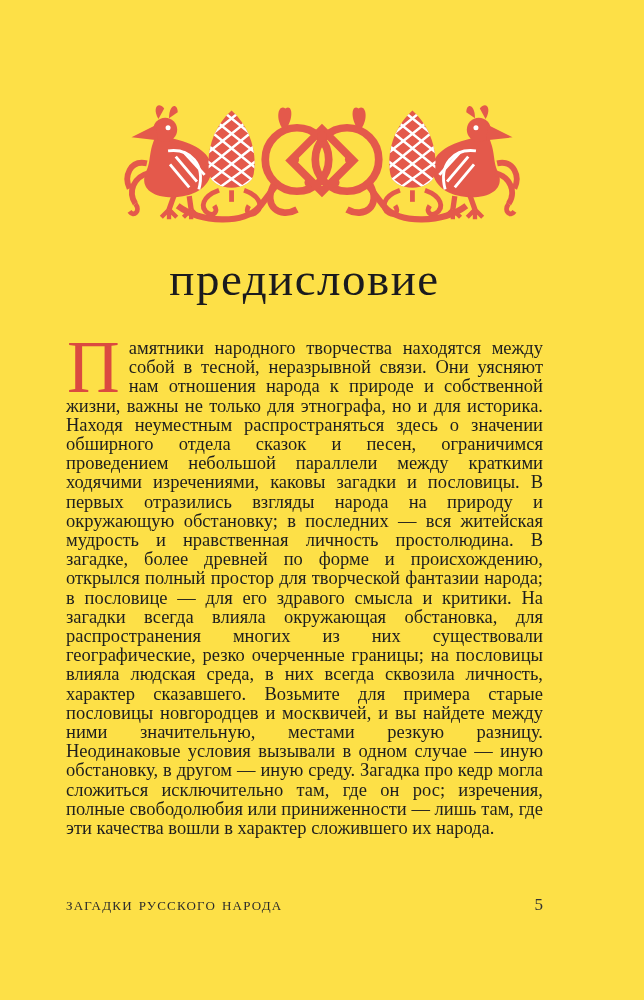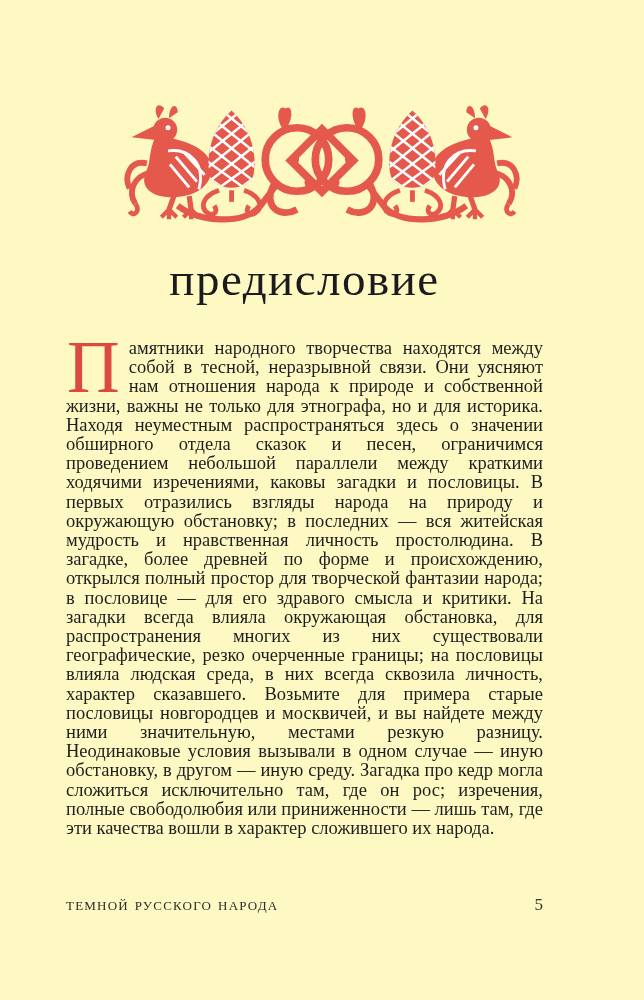--- a/index.html
+++ b/index.html
@@ -1,16 +1,16 @@
 <!DOCTYPE html>
 <html lang="ru"><head>
 <meta charset="utf-8">
 <style>
   html,body{margin:0;padding:0;background:#ffffff;}
-  .page{position:relative;width:644px;height:1000px;background:#fef9c3;overflow:hidden;
+  .page{position:relative;width:644px;height:1000px;background:#fde047;overflow:hidden;
         font-family:"Liberation Serif",serif;}
   .ornament{position:absolute;top:96px;left:50%;transform:translateX(-50%);
             width:418px;height:127px;}
   .ornament svg{display:block;width:100%;height:100%;}
   .title{position:absolute;top:252px;left:66px;width:477px;text-align:center;
          font-family:"Liberation Serif",serif;font-size:47px;font-weight:400;
          letter-spacing:1.5px;color:#1b1b1e;line-height:1.15;}
   .bodytext{position:absolute;top:339px;left:66px;width:477px;
             font-family:"Liberation Serif",serif;font-size:18.5px;line-height:19.2px;
             color:#1e1e1e;text-align:justify;}
@@ -85,17 +85,17 @@
     </svg>
   </div>
 
   <div class="title">предисловие</div>
 
   <div class="bodytext">
     <p><span class="dropcap" style="color: rgb(219, 74, 64);">П</span><span>амятники народного творчества находятся между собой в тесной, неразрывной связи. Они уясняют нам отношения народа к природе и собственной жизни, важны не только для этнографа, но и для историка. Находя неуместным распространяться здесь о значении обширного отдела сказок и песен, ограничимся проведением небольшой параллели между краткими ходячими изречениями, каковы загадки и пословицы. В первых отразились взгляды народа на природу и окружающую обстановку; в последних — вся житейская мудрость и нравственная личность простолюдина. В загадке, более древней по форме и происхождению, открылся полный простор для творческой фантазии народа; в пословице — для его здравого смысла и критики. На загадки всегда влияла окружающая обстановка, для распространения многих из них существовали географические, резко очерченные границы; на пословицы влияла людская среда, в них всегда сквозила личность, характер сказавшего. Возьмите для примера старые пословицы новгородцев и москвичей, и вы найдете между ними значительную, местами резкую разницу. Неодинаковые условия вызывали в одном случае — иную обстановку, в другом — иную среду. Загадка про кедр могла сложиться исключительно там, где он рос; изречения, полные свободолюбия или приниженности — лишь там, где эти качества вошли в характер сложившего их народа.</span></p>
   </div>
 
   <div class="footer">
-    <span class="running-title">темной русского народа</span>
+    <span class="running-title">загадки русского народа</span>
     <span class="page-number">5</span>
   </div>
 
 </div>
 
 </body></html>

